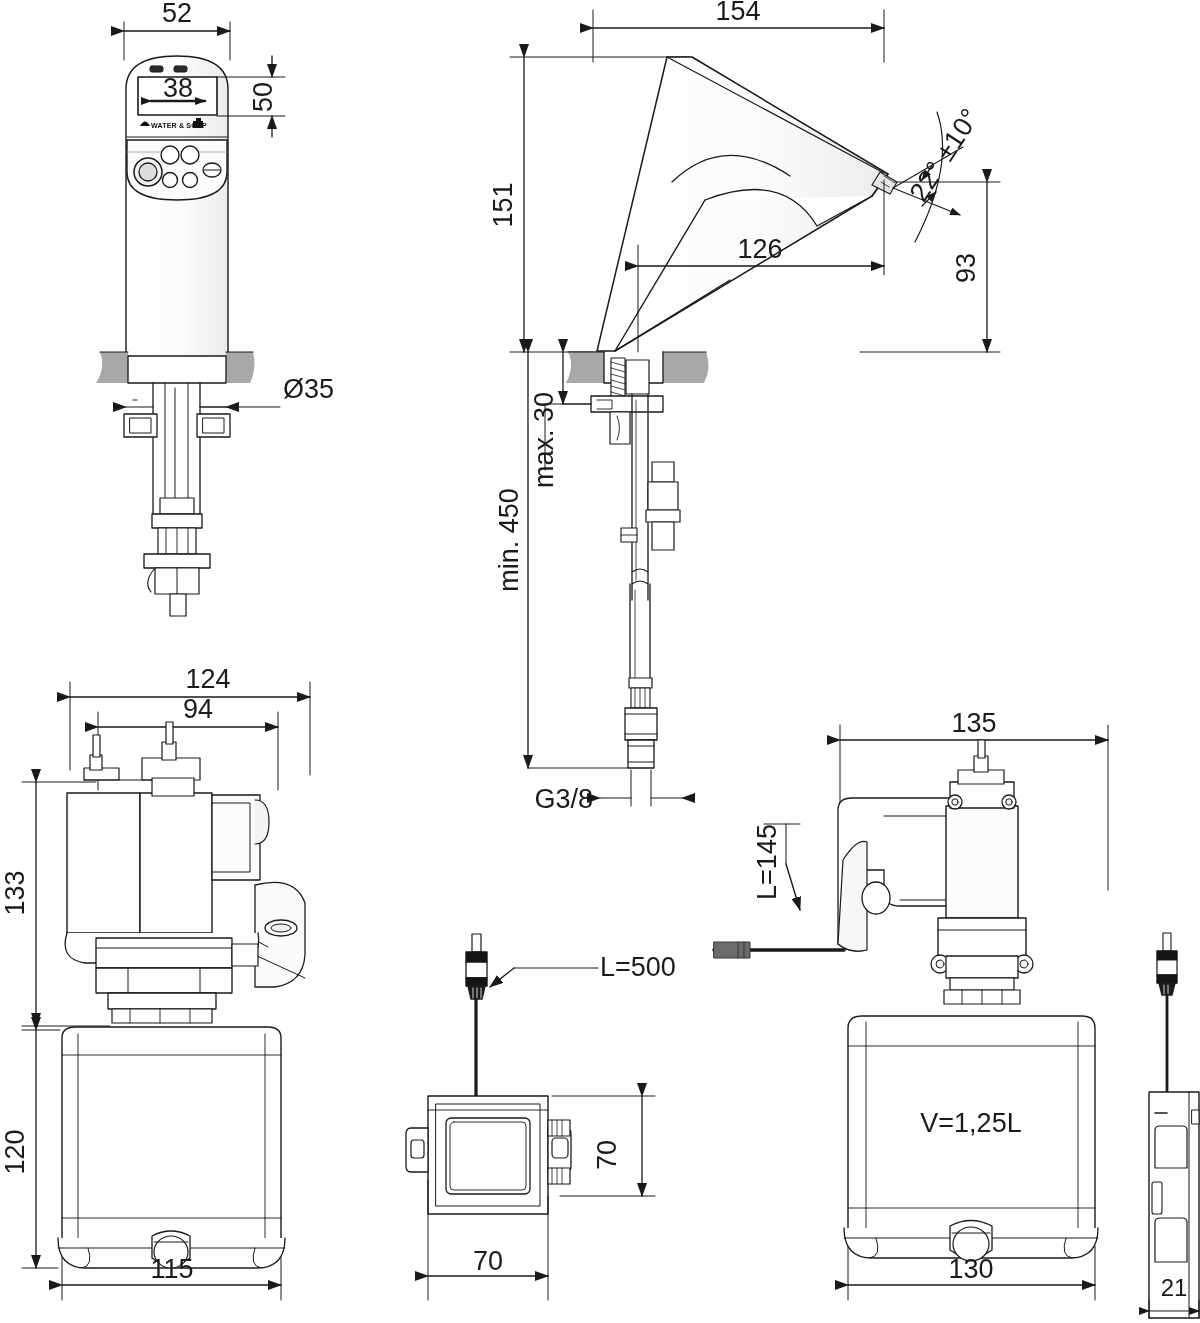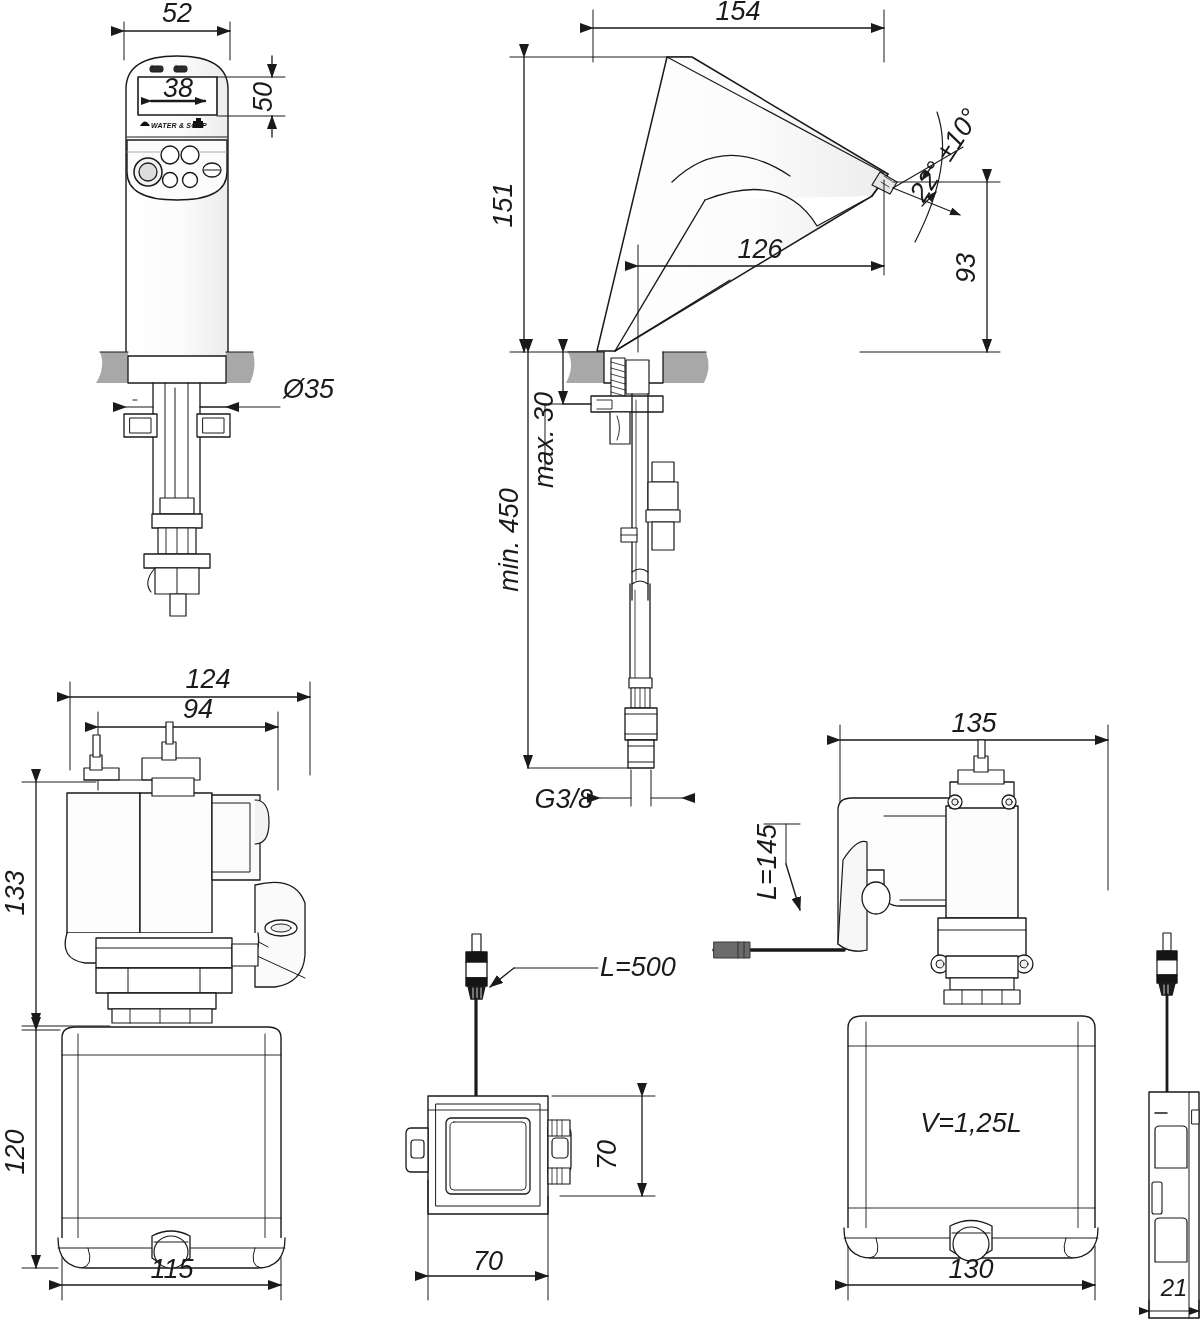--- a/index.html
+++ b/index.html
@@ -1,21 +1,21 @@
 <!DOCTYPE html>
 <html><head>
 <meta charset="utf-8">
 <title>Technical Drawing</title>
 <style>
   html,body{margin:0;padding:0;background:#ffffff;}
   body{
     font-family:"Liberation Sans", sans-serif;
     width:1200px;height:1323px;overflow:hidden;position:relative;
   }
-  #sheet{position:relative;width:1200px;height:1141px;background:#fff;font-style:italic;}
+  #sheet{position:relative;width:1200px;height:1141px;background:#fff;}
   svg#dwg{position:absolute;left:0;top:0;width:1200px;height:1323px;display:block;}
   .dimtxt{font-family:"Liberation Sans",sans-serif;font-size:27px;fill:#1a1a1a;}
   .dimtxt-sm{font-family:"Liberation Sans",sans-serif;font-size:24px;fill:#1a1a1a;}
   .tiny{font-family:"Liberation Sans",sans-serif;font-size:7px;font-weight:bold;fill:#111;letter-spacing:.2px;}
 </style>
 </head>
 <body>
 
 <div id="sheet">
 <svg id="dwg" viewBox="0 0 1200 1323">

